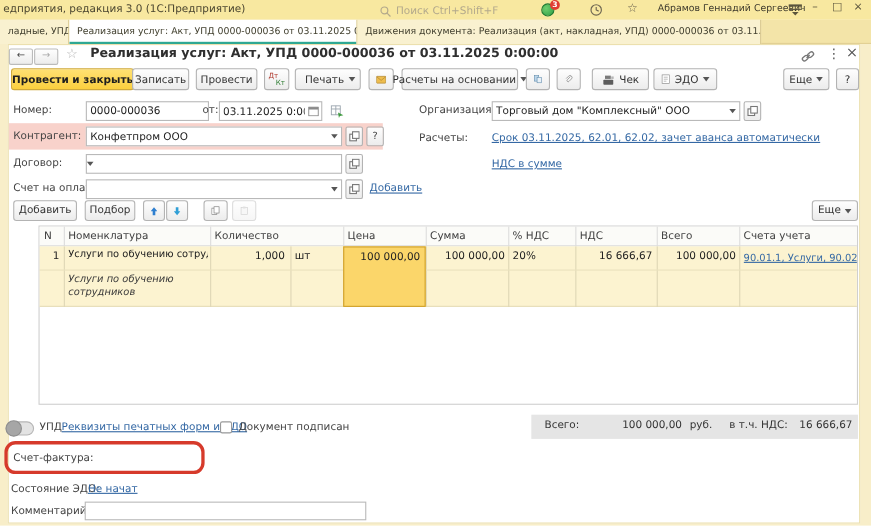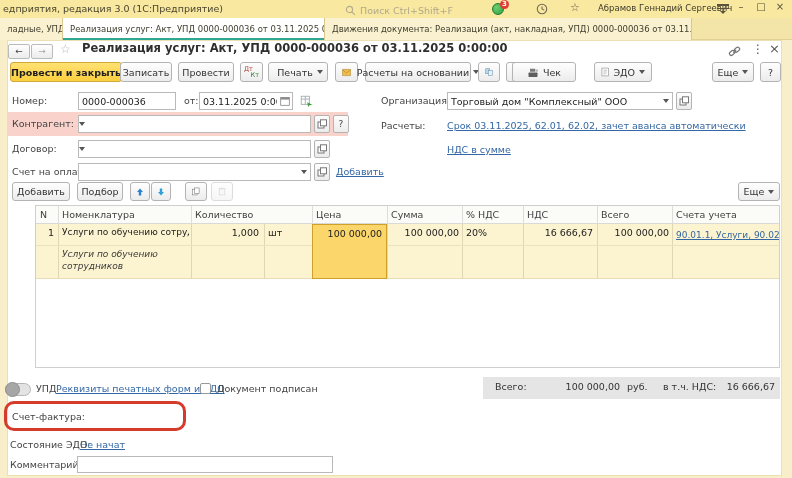--- a/index.html
+++ b/index.html
@@ -177,21 +177,21 @@
   <svg width="12" height="12" viewBox="0 0 16 16">
       <rect x="1.5" y="1.5" width="8" height="10" fill="#bcd6ea" stroke="#5b87a8"></rect>
       <rect x="6.5" y="4.5" width="8" height="10" fill="#e8f1f8" stroke="#5b87a8"></rect>
     </svg>
 </button>
 <button class="btn" style="left:506px;top:62px;width:22px">
   <svg width="11" height="12" viewBox="0 0 16 16">
       <path d="M11 3.5 L5.5 9 a2.1 2.1 0 0 0 3 3 L13 7.5 a3.6 3.6 0 0 0 -5.1 -5.1 L3.5 6.8" fill="none" stroke="#8a8a8a" stroke-width="1.4"></path>
     </svg>
 </button>
-<button class="btn" style="left:512px;top:62px;width:64px">
+<button class="btn" style="left:538px;top:62px;width:52px">
   <svg width="12" height="11" viewBox="0 0 16 14">
       <rect x="2" y="7" width="12" height="6" rx="1" fill="#5d5d5d"></rect>
       <rect x="4" y="2" width="7" height="4" fill="#7a7a7a"></rect>
       <rect x="11.5" y="3" width="3" height="3" fill="#b5b5b5"></rect>
     </svg>
   <span>Чек</span>
 </button>
 <button class="btn" style="left:594px;top:62px;width:58px">
   <svg width="11" height="12" viewBox="0 0 14 16">
       <rect x="1.5" y="1.5" width="11" height="13" fill="#fff" stroke="#8a8a8a"></rect>
@@ -204,41 +204,42 @@
 </button>
 <button class="btn" style="left:712px;top:62px;width:42px">
     <span>Еще</span>
     <span class="caret"></span>
   </button>
 <button class="btn" style="left:760px;top:62px;width:21px">
     <span>?</span>
   </button>
 
 <span class="lbl" style="left:12px;top:92px">Номер:</span>
-<div class="fld" style="left:78px;top:92px;width:98px">
+<div class="fld" style="left:78px;top:92px;width:112px">
   <input value="0000-000036" style="">
 </div>
 <span class="lbl" style="left:184px;top:92px">от:</span>
 <div class="fld" style="left:199px;top:92px;width:94px">
   <input value="03.11.2025 0:00:00" style="">
   <svg width="10" height="10" viewBox="0 0 14 14" style="margin-right:2px">
       <rect x="1" y="2" width="12" height="11" fill="#fff" stroke="#777"></rect>
       <rect x="1" y="2" width="12" height="3" fill="#8a8a8a"></rect>
     </svg>
 </div>
 <svg style="position:absolute;left:300px;top:95px" width="13" height="13" viewBox="0 0 16 16">
     <rect x="1.5" y="1.5" width="10" height="10" fill="#fff" stroke="#9aa4ad"></rect>
     <line x1="1.5" y1="5" x2="11.5" y2="5" stroke="#9aa4ad"></line>
     <line x1="6.5" y1="1.5" x2="6.5" y2="11.5" stroke="#9aa4ad"></line>
     <path d="M9 9 L15 12 L11 13 L10 15 Z" fill="#3d9b3d"></path>
   </svg>
 
 <div style="position:absolute;left:8px;top:112px;width:340px;height:24px;background:#f8d2cb"></div>
 <span class="lbl" style="left:12px;top:115px">Контрагент:</span>
 <div class="fld" style="left:78px;top:115px;width:233px">
+  <input value="Конфетпром ООО" style="">
   <span class="caret"></span>
 </div>
 <div class="sqbtn" style="left:314px;top:115px">
   <svg width="10" height="10" viewBox="0 0 10 10">
       <rect x="1" y="3" width="6" height="6" fill="#fff" stroke="#777"></rect>
       <rect x="3.5" y="0.8" width="6" height="6" fill="#fff" stroke="#777"></rect>
     </svg>
 </div>
 <div class="sqbtn" style="left:333px;top:115px">
     <span>?</span>

